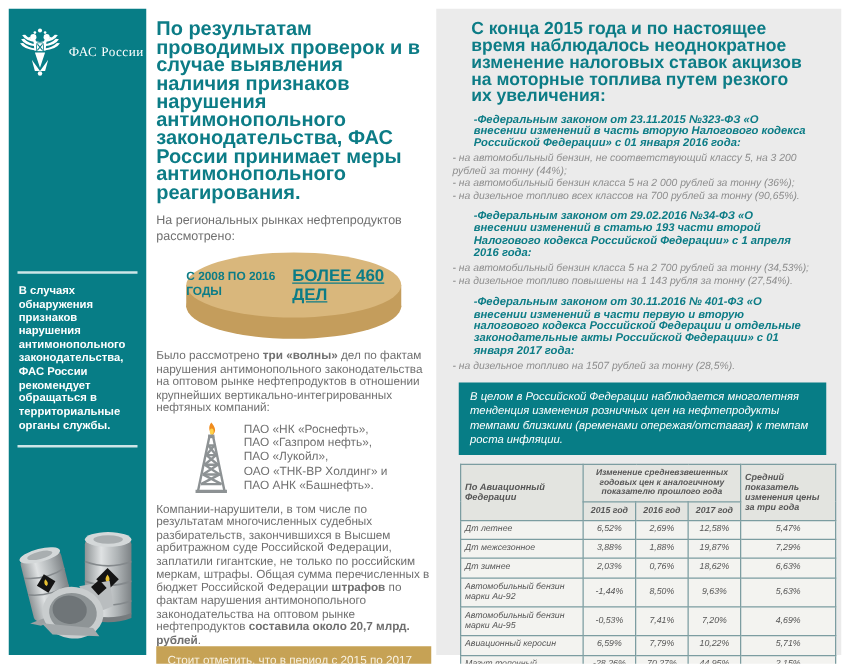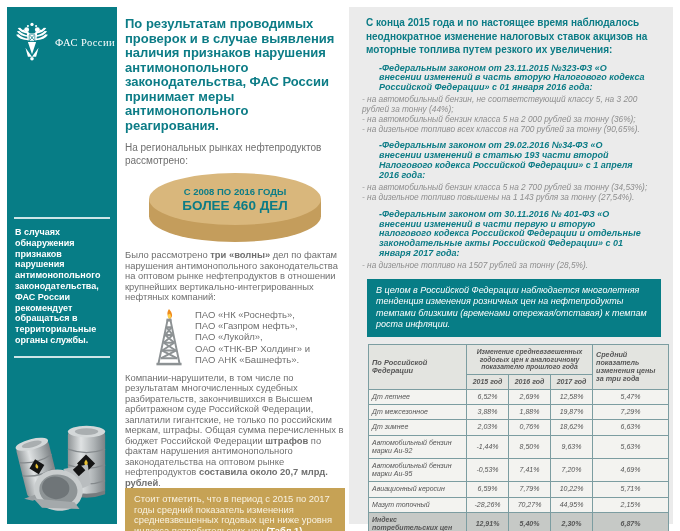--- a/index.html
+++ b/index.html
@@ -29,50 +29,50 @@
   }
   .barrels{position:absolute;bottom:8px;left:4px;width:102px;height:110px;}
 
   
   .middle{
     position:absolute;left:121px;top:7px;width:226px;height:517px;
     box-sizing:border-box;padding:10px 2px 0 4px;
     display:flex;flex-direction:column;
   }
   .mid-heading{
-    margin:0;color:#0c7c86;font-weight:bold;font-size:13px;line-height:14.5px;
+    margin:0;color:#0c7c86;font-weight:bold;font-size:16px;line-height:14.5px;
   }
   .mid-intro{margin:8px 0 0;color:#6f6f6f;font-size:10px;line-height:13px;}
   .disk{position:relative;width:172px;height:70px;margin:6px auto 0;flex:0 0 auto;}
   .disk-bottom{position:absolute;left:0;top:17px;width:172px;height:52px;border-radius:50%;background:#c49d5c;}
   .disk-side{position:absolute;left:0;top:26px;width:172px;height:18px;background:#c49d5c;}
   .disk-top{
     position:absolute;left:0;top:0;width:172px;height:52px;border-radius:50%;background:#d9b77c;
-    display:flex;flex-direction:column;align-items:center;justify-content:center;
+    display:flex;flex-direction:row;align-items:center;justify-content:center;
   }
   .disk-line1{color:#0c7c86;font-weight:bold;font-size:9.5px;line-height:12px;}
-  .disk-line2{color:#0c7c86;font-weight:bold;font-size:13.5px;line-height:15px;}
+  .disk-line2{color:#0c7c86;font-weight:bold;font-size:13.5px;line-height:15px;text-decoration:underline;}
   .mid-para{margin:7px 0 0;color:#6f6f6f;font-size:9.4px;line-height:10.5px;}
   .mid-para b{color:#6f6f6f;}
   .companies-row{display:flex;margin:4px 0 0 28px;gap:10px;align-items:flex-end;}
   .derrick{width:32px;height:58px;flex:0 0 auto;}
   .companies-list{color:#6f6f6f;font-size:9.5px;line-height:11.4px;padding-top:2px;}
   .tan-box{
     margin-top:auto;background:#c6a255;color:#f8f2e2;
     font-size:9.4px;line-height:10.5px;padding:6px 9px 7px 9px;
   }
   .tan-box p{margin:0;}
   .tan-box b{color:#ffffff;}
 
   
   .right-panel{
     position:absolute;left:349px;top:7px;width:324px;height:517px;
     background:#ebebeb;box-sizing:border-box;padding:9px 10px 0 13px;
   }
-  .rp-heading{margin:0 4px 5px;color:#0c7c86;font-weight:bold;font-size:10px;line-height:13.5px;}
+  .rp-heading{margin:0 15px 5px;color:#0c7c86;font-weight:bold;font-size:14px;line-height:13.5px;}
   .law-title{
     margin:7px 17px 2px;color:#0c7c86;font-weight:bold;font-style:italic;
     font-size:9px;line-height:9.9px;
   }
   .law-items{color:#8e8e8e;font-style:italic;font-size:8.3px;line-height:9.8px;}
   .law-items div{margin:0;}
   .summary-box{
     margin:8px 2px 7px 5px;background:#077d86;color:#ffffff;
     font-style:italic;font-size:9px;line-height:11.5px;padding:6px 9px;
   }
@@ -251,21 +251,21 @@
     <table class="price-table">
       <colgroup>
         <col class="c-lbl">
           <col class="c-y">
           <col class="c-y">
           <col class="c-y">
           <col class="c-avg">
       </colgroup>
       <thead>
         <tr>
-          <th class="corner" rowspan="2">По Российской Федерации</th>
+          <th class="corner" rowspan="2">По Авиационный Федерации</th>
           <th class="grp" colspan="3">Изменение средневзвешенных годовых цен к аналогичному показателю прошлого года</th>
           <th class="avg-h" rowspan="2">Средний показатель изменения цены за три года</th>
         </tr>
         <tr>
           <th>2015 год</th>
           <th>2016 год</th>
           <th>2017 год</th>
         </tr>
       </thead>
       <tbody>

